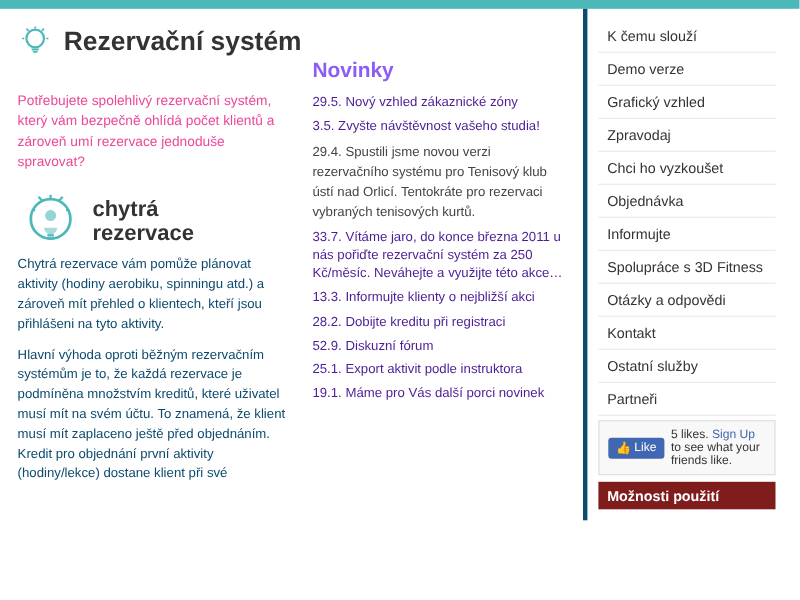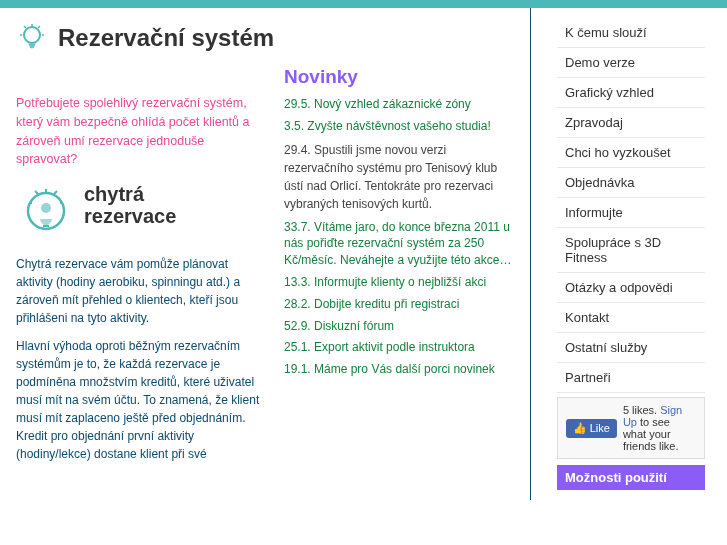--- a/index.html
+++ b/index.html
@@ -28,21 +28,20 @@
     
     .main-content {
       flex: 1;
       padding: 14px 16px 10px 16px;
       max-width: 530px;
     }
 
     .page-title-area {
       display: flex;
       align-items: center;
-      margin-bottom: 12px;
     }
 
     .bulb-icon {
       width: 32px;
       height: 32px;
       margin-right: 10px;
       flex-shrink: 0;
     }
 
     .page-title {
@@ -55,22 +54,21 @@
       font-size: 12.5px;
       color: #ec4899;
       line-height: 1.5;
       margin-bottom: 14px;
       max-width: 245px;
       margin-top: 28px;
     }
 
     .logo-area {
       display: flex;
-      align-items: flex-start;
-      margin-bottom: 12px;
+      align-items: center;
     }
 
     .logo-icon {
       width: 60px;
       height: 60px;
       margin-right: 8px;
     }
 
     .logo-text {
       font-size: 20px;
@@ -109,40 +107,40 @@
     
     .novinky-title {
       font-size: 19px;
       color: #8b5cf6;
       font-weight: bold;
       margin-bottom: 8px;
     }
 
     .news-link {
       display: block;
-      color: #15803d;
+      color: #4c1d95;
       text-decoration: none;
       font-size: 12px;
       margin-bottom: 5px;
       line-height: 1.4;
     }
 
     .news-text {
       font-size: 12px;
       color: #444;
       line-height: 1.5;
       margin: 6px 0;
     }
 
     
     .sidebar {
       width: 175px;
       flex-shrink: 0;
-      padding: 10px 0 10px 26px;
-      border-left: 1px solid #0c4a6e;
+      padding: 10px 0 10px 10px;
+      border-left: 4px solid #0c4a6e;
     }
 
     .sidebar-item {
       display: block;
       padding: 7px 8px;
       font-size: 13px;
       color: #333;
       text-decoration: none;
       border-bottom: 1px solid #e8e8e8;
       cursor: pointer;
@@ -168,21 +166,21 @@
       padding: 3px 7px;
       font-size: 11px;
       border-radius: 3px;
       cursor: pointer;
       display: flex;
       align-items: center;
       gap: 3px;
     }
 
     .moznosti-bar {
-      background: #8b5cf6;
+      background: #7f1d1d;
       color: white;
       font-weight: bold;
       font-size: 13px;
       padding: 5px 8px;
       margin-top: 6px;
     }
   </style>
 </head>
 <body>
 

